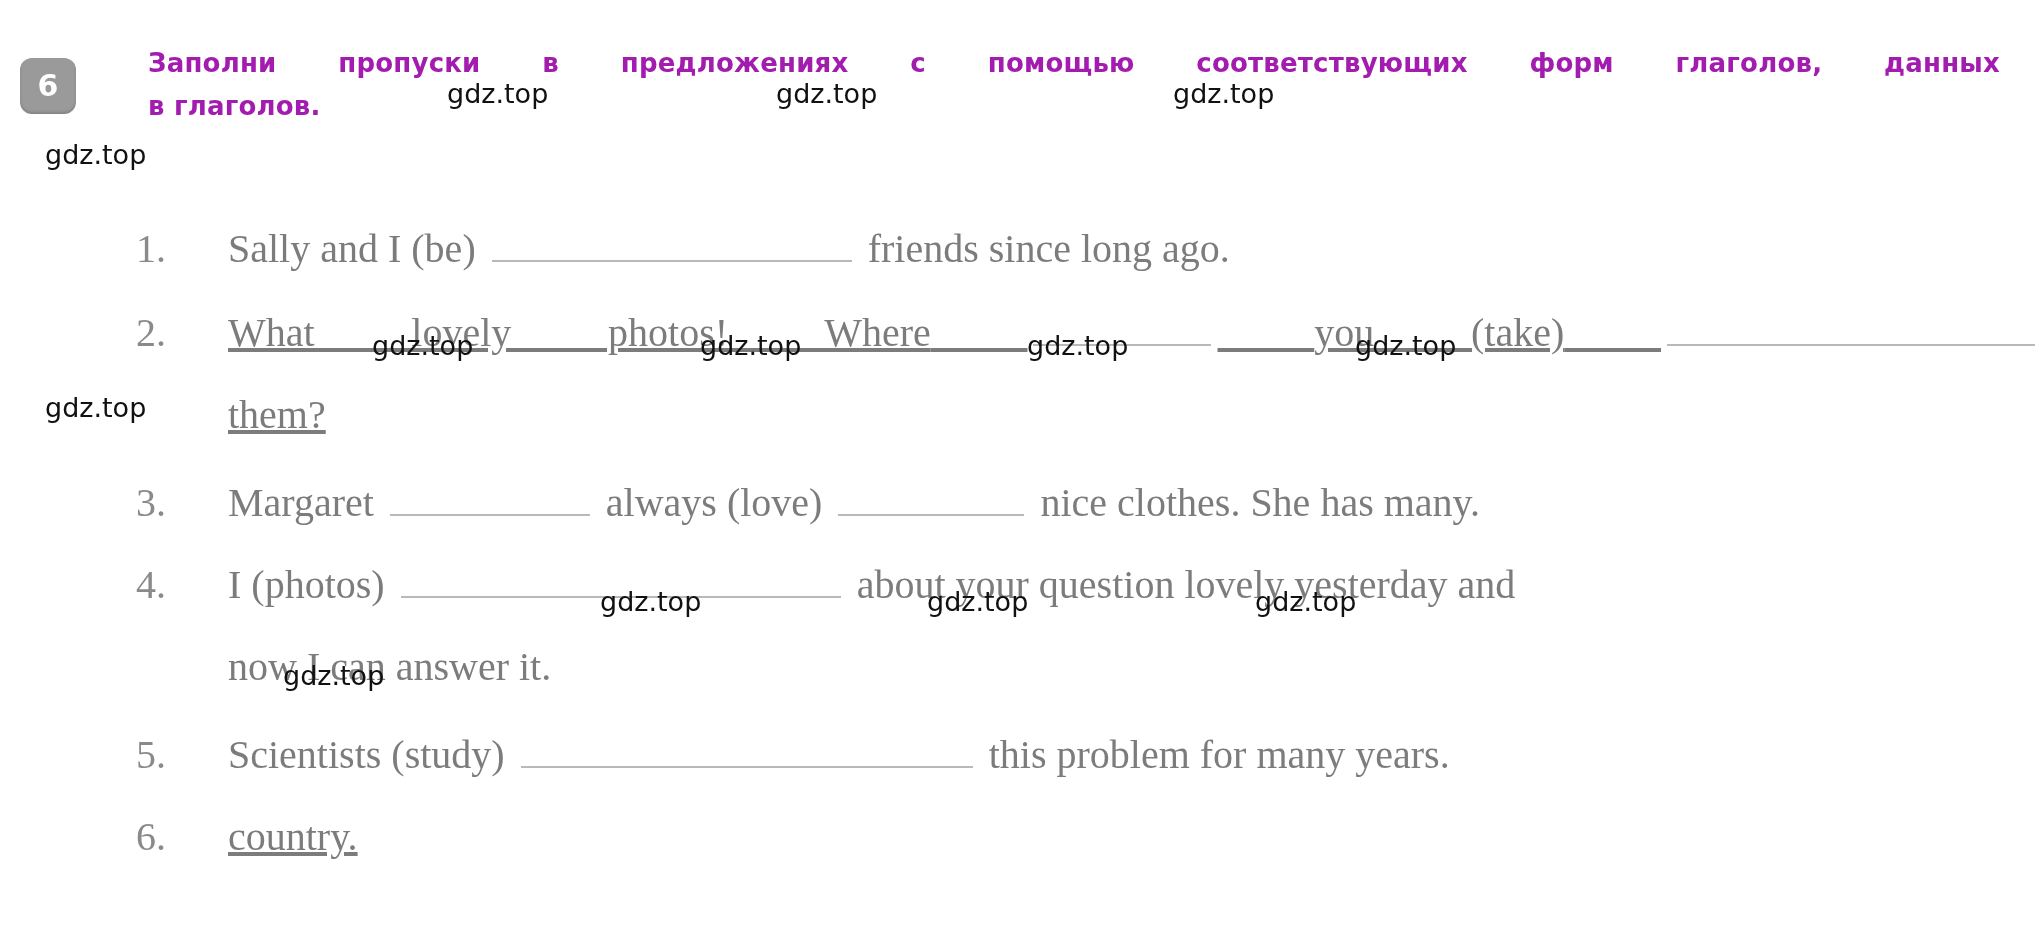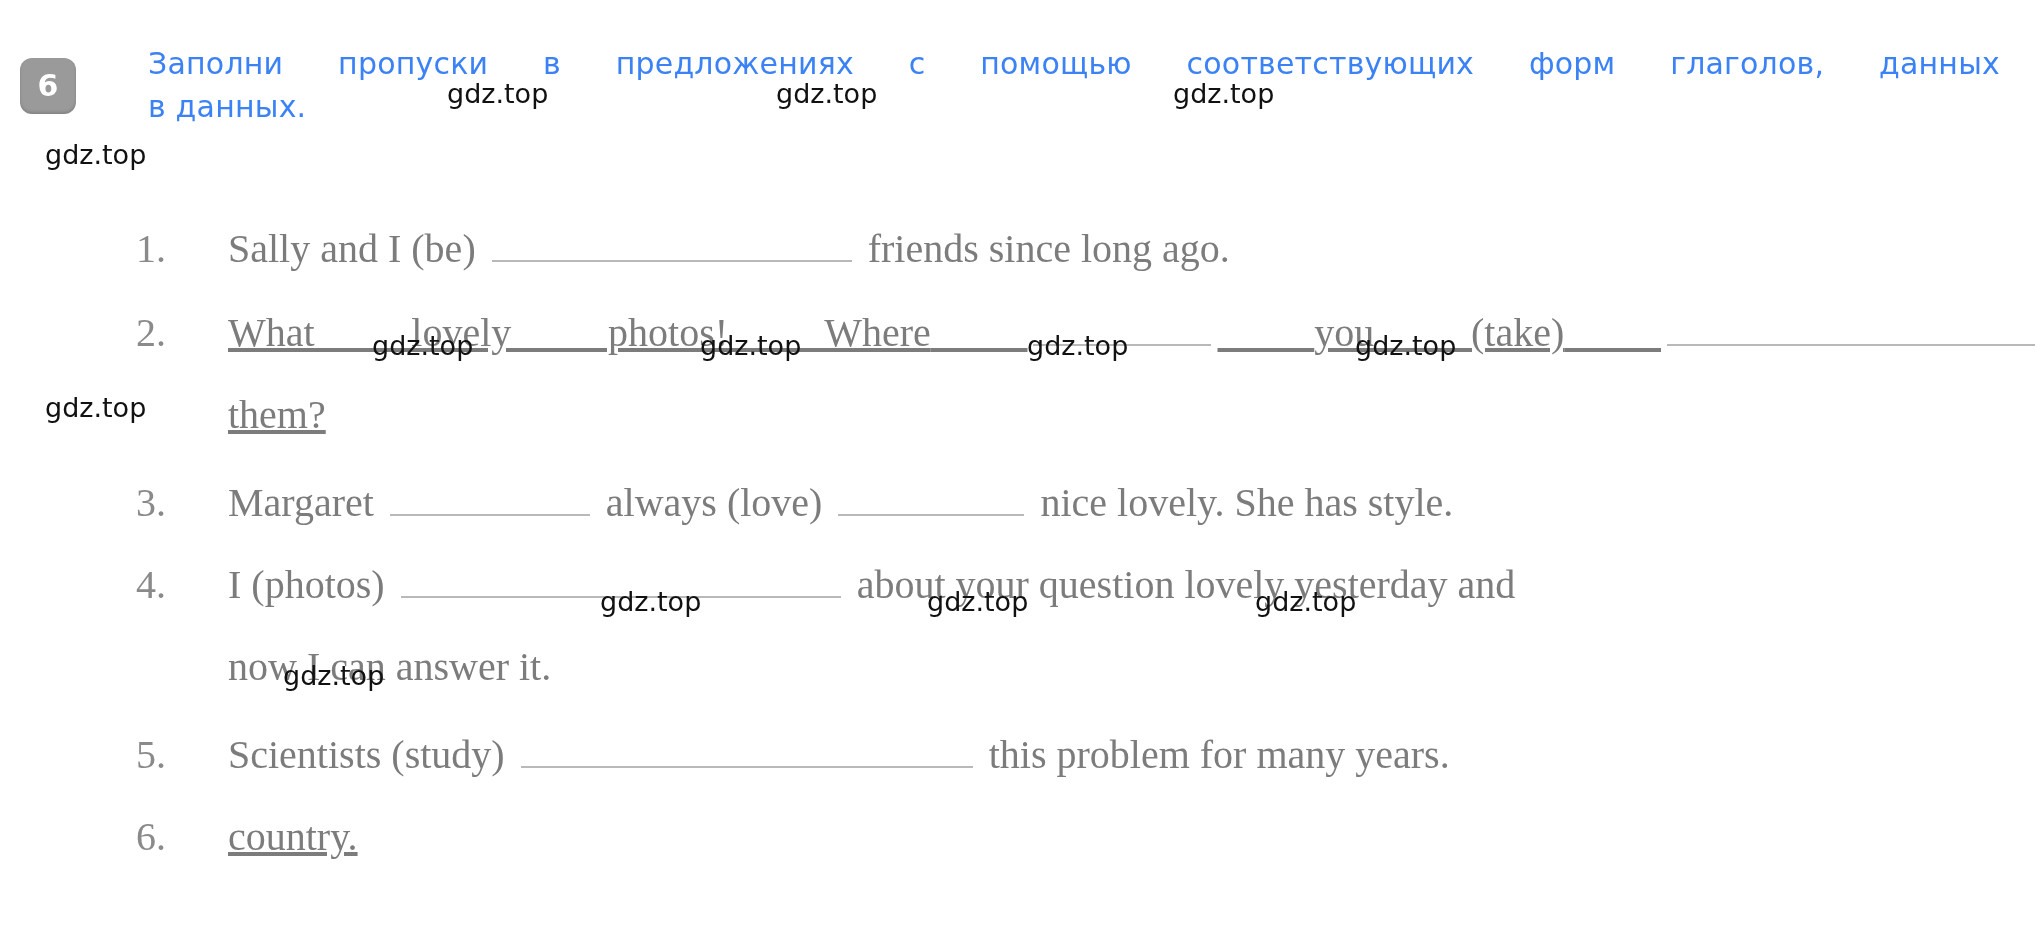--- a/index.html
+++ b/index.html
@@ -41,26 +41,27 @@
     color: #ffffff;
     font-family: "DejaVu Sans", sans-serif;
     font-size: 30px;
     font-weight: bold;
   }
   #instruction {
     position: absolute;
     left: 148px;
     top: 42px;
     width: 1852px;
-    color: #3b82f6;
+    color: #a21caf;
     font-family: "DejaVu Sans", sans-serif;
-    font-size: 30px;
+    font-size: 26px;
     line-height: 43px;
     text-align: justify;
     letter-spacing: 0.2px;
+    font-weight: bold;
   }
   #instruction .line1 {
     display: block;
     text-align: justify;
     text-align-last: justify;
   }
   #instruction .line2 {
     display: block;
   }
 
@@ -142,21 +143,21 @@
 <body>
 
 <div id="header">
 
   <div id="badge">
     <span id="badge-num">6</span>
   </div>
 
   <div id="instruction">
     <span class="line1">Заполни пропуски в предложениях с помощью соответствующих форм глаголов, данных</span>
-    <span class="line2">в данных.</span>
+    <span class="line2">в глаголов.</span>
   </div>
 
 </div>
 
 <div id="items">
 
   <div class="item i1">
     <span class="num">1.</span>
     <div class="body">
       <span>Sally and I (be)</span>
@@ -178,21 +179,21 @@
     </div>
   </div>
 
   <div class="item i3">
     <span class="num">3.</span>
     <div class="body">
       <span>Margaret</span>
       <span class="blank b-210"></span>
       <span>always (love)</span>
       <span class="blank b-185"></span>
-      <span>nice lovely. She has style.</span>
+      <span>nice clothes. She has many.</span>
     </div>
   </div>
 
   <div class="item i4">
     <span class="num">4.</span>
     <div class="body">
       <span class="ln">
         <span>I (photos)</span>
         <span class="blank b-440"></span>
         <span>about your question lovely yesterday and</span>

